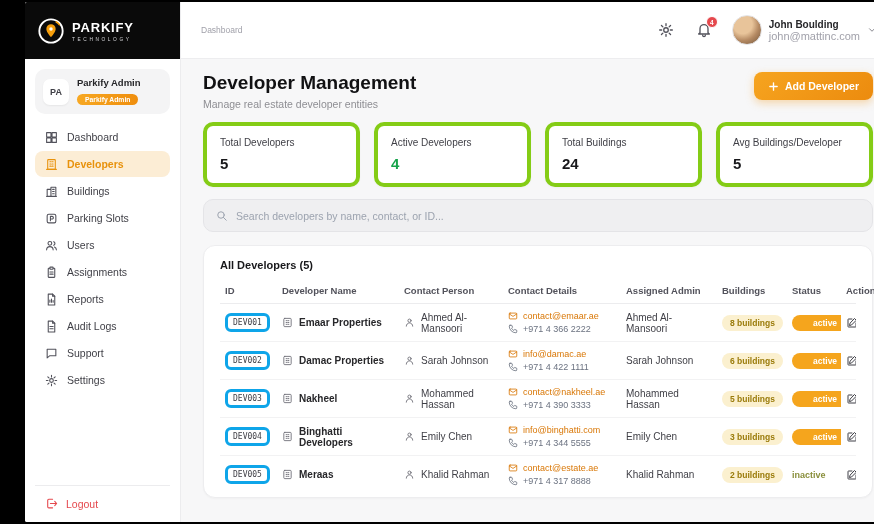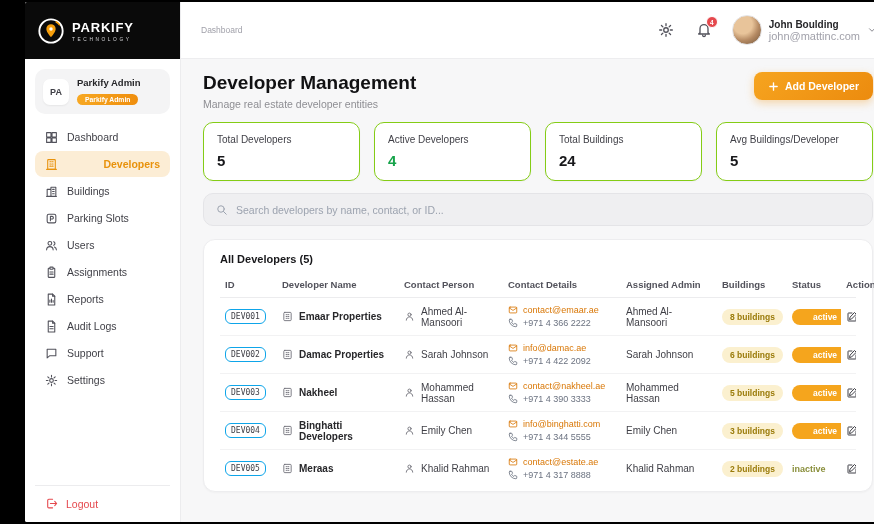--- a/index.html
+++ b/index.html
@@ -17,21 +17,21 @@
   .sidebar-body { flex:1; display:flex; flex-direction:column; padding:10px 10px 8px; min-height:0; }
   .profile-card { background:#f4f4f5; border-radius:10px; padding:8px; display:flex; gap:8px; align-items:center; cursor:pointer; }
   .pa-box { width:26px; height:26px; background:#fff; border-radius:7px; display:flex; align-items:center; justify-content:center;
     font-size:9px; font-weight:700; color:#3f3f46; box-shadow:0 1px 2px rgba(0,0,0,.06); }
   .profile-name { font-size:9.5px; font-weight:700; color:#27272a; }
   .role-badge { display:inline-block; margin-top:3px; background:linear-gradient(90deg,#F7A823,#EF8E0D); color:#fff;
     font-size:6.8px; font-weight:700; padding:2px 8px; border-radius:999px; }
   nav { margin-top:10px; display:flex; flex-direction:column; gap:1px; }
   .nav-item { display:flex; align-items:center; gap:9px; padding:6.5px 10px; border-radius:8px; font-size:10.5px; color:#3f3f46; cursor:pointer; }
   .nav-item .ic { width:13px; height:13px; color:#52525b; }
-  .nav-item.active { background:#FCEDD5; color:#E8920C; font-weight:700;justify-content:space-between; }
+  .nav-item.active { background:#FCEDD5; color:#E8920C; font-weight:700; }
   .nav-item.active .ic { color:#E8920C; }
   .logout { margin-top:auto; border-top:1px solid #ececee; padding:11px 10px 4px; display:flex; gap:8px; align-items:center;
     color:#E5484D; font-size:10.5px; cursor:pointer; }
   .logout .ic { width:13px; height:13px; }
 
   
   .main { flex:1; min-width:0; display:flex; flex-direction:column; }
   header { height:57px; flex:0 0 57px; background:#fff; border-bottom:1px solid #ededef; display:flex; align-items:center; padding:0 18px 0 20px; gap:10px; }
   .hleft { flex:1; min-width:0; }
   .crumb { font-size:8.5px; color:#a1a1aa; }
@@ -52,41 +52,41 @@
   .content { flex:1; padding:13px 22px 10px; overflow:hidden; }
   .title-row { display:flex; align-items:flex-start; justify-content:space-between; }
   .page-title { font-size:19px; font-weight:700; color:#111113; }
   .subtitle { font-size:10.5px; color:#8e8e93; margin-top:4px; }
   .add-btn { background:linear-gradient(135deg,#F6A41F,#EC8B0E); color:#fff; border:none; border-radius:8px; padding:8px 14px;
     font-size:10.5px; font-weight:700; display:flex; gap:6px; align-items:center; cursor:pointer;
     box-shadow:0 3px 8px rgba(240,150,20,.35); font-family:inherit; }
   .add-btn .ic { width:11px; height:11px; }
 
   .stats { display:flex; gap:14px; margin-top:12px; }
-  .stat-card { flex:1; background:#fff; border:1px solid #84cc16; border-radius:10px; padding:11px 13px; box-shadow:0 1px 2px rgba(0,0,0,.03); }
+  .stat-card { flex:1; background:#fff; border:4px solid #84cc16; border-radius:10px; padding:11px 13px; box-shadow:0 1px 2px rgba(0,0,0,.03); }
   .stat-label { font-size:10px; color:#3f3f46; font-weight:500; }
   .stat-value { font-size:15px; font-weight:700; color:#18181b; margin-top:7px; }
   .stat-value.green { color:#16A34A; }
 
   .search-bar { margin-top:12px; height:33px; background:#efeff1; border:1px solid #e4e4e7; border-radius:10px;
     display:flex; align-items:center; gap:8px; padding:0 12px; }
   .search-bar .ic { width:12px; height:12px; color:#9ca3af; }
   .search-input { flex:1; border:none; background:transparent; font-size:10.5px; color:#3f3f46; outline:none; font-family:inherit; }
   .search-input::placeholder { color:#9ca3af; }
 
   .table-card { margin-top:13px; background:#fff; border:1px solid #ededef; border-radius:12px; padding:13px 16px 4px; box-shadow:0 1px 2px rgba(0,0,0,.03); }
   .table-title { font-size:11px; font-weight:700; color:#18181b; margin-bottom:7px; }
   table { width:100%; border-collapse:collapse; table-layout:fixed; }
   th { font-size:9.5px; color:#52525b; font-weight:700; text-align:left; padding:7px 5px; border-bottom:1px solid #ececee; }
   td { padding:7px 5px; border-bottom:1px solid #f2f2f3; font-size:10px; color:#3f3f46; vertical-align:middle; overflow:hidden; }
   tbody tr:last-child td { border-bottom:none; }
   .w-id{width:57px} .w-name{width:122px} .w-person{width:104px} .w-details{width:118px}
   .w-admin{width:96px} .w-bld{width:70px} .w-status{width:54px} .w-actions{width:auto}
 
-  .id-badge { display:inline-block; border:1px solid #0ea5e9; border-radius:6px; padding:2px 5px; font-size:8px; color:#3f3f46;
+  .id-badge { display:inline-block; border:3px solid #0ea5e9; border-radius:6px; padding:2px 5px; font-size:8px; color:#3f3f46;
     font-family:"DejaVu Sans Mono","Liberation Mono",monospace; background:#fff; }
   .name-cell,.person-cell { display:flex; align-items:center; gap:6px; }
   .name-cell { font-weight:700; color:#27272a; }
   .cell-ic { width:11px; height:11px; color:#71717a; flex:0 0 auto; }
   .email-line { display:flex; align-items:flex-end; gap:5px; font-size:9px; color:#D97706; cursor:pointer; }
   .phone-line { display:flex; align-items:center; gap:5px; font-size:9px; color:#6b7280; margin-top:3px; }
   .email-line .cell-ic,.phone-line .cell-ic { width:10px; height:10px; color:currentColor; }
   .bpill { display:inline-block; background:#FBF0CF; color:#9A7B0A; font-size:8.5px; font-weight:700; padding:3px 8px; border-radius:999px; white-space:nowrap; }
   .status-badge { display:inline-block; font-size:8.5px; font-weight:700; border-radius:999px; }
   .status-badge.active { background:#F5A51D; color:#fff; padding:3px 21px; }
@@ -368,21 +368,21 @@
                     <svg class="cell-ic" viewBox="0 0 24 24">
                       <rect x="3" y="5" width="18" height="14" rx="2"></rect>
                       <path d="M3 7l9 6 9-6"></path>
                     </svg>
                     <span>info@damac.ae</span>
                   </div>
                 <div class="phone-line">
                     <svg class="cell-ic" viewBox="0 0 24 24">
                       <path d="M5 3h4l2 5-2.5 2a12 12 0 0 0 5.5 5.5L16 13l5 2v4a2 2 0 0 1-2 2A16 16 0 0 1 3 5a2 2 0 0 1 2-2z"></path>
                     </svg>
-                    <span>+971 4 422 2092</span>
+                    <span>+971 4 422 1111</span>
                   </div>
               </td>
               <td><span>Sarah Johnson</span></td>
               <td><span class="bpill">6 buildings</span></td>
               <td><span class="status-badge active">active</span></td>
               <td>
                   <div class="actions">
                     <button class="action-btn">
                       <svg class="ic" viewBox="0 0 24 24">
                         <path d="M12 4H5a1 1 0 0 0-1 1v14a1 1 0 0 0 1 1h14a1 1 0 0 0 1-1v-7"></path>

